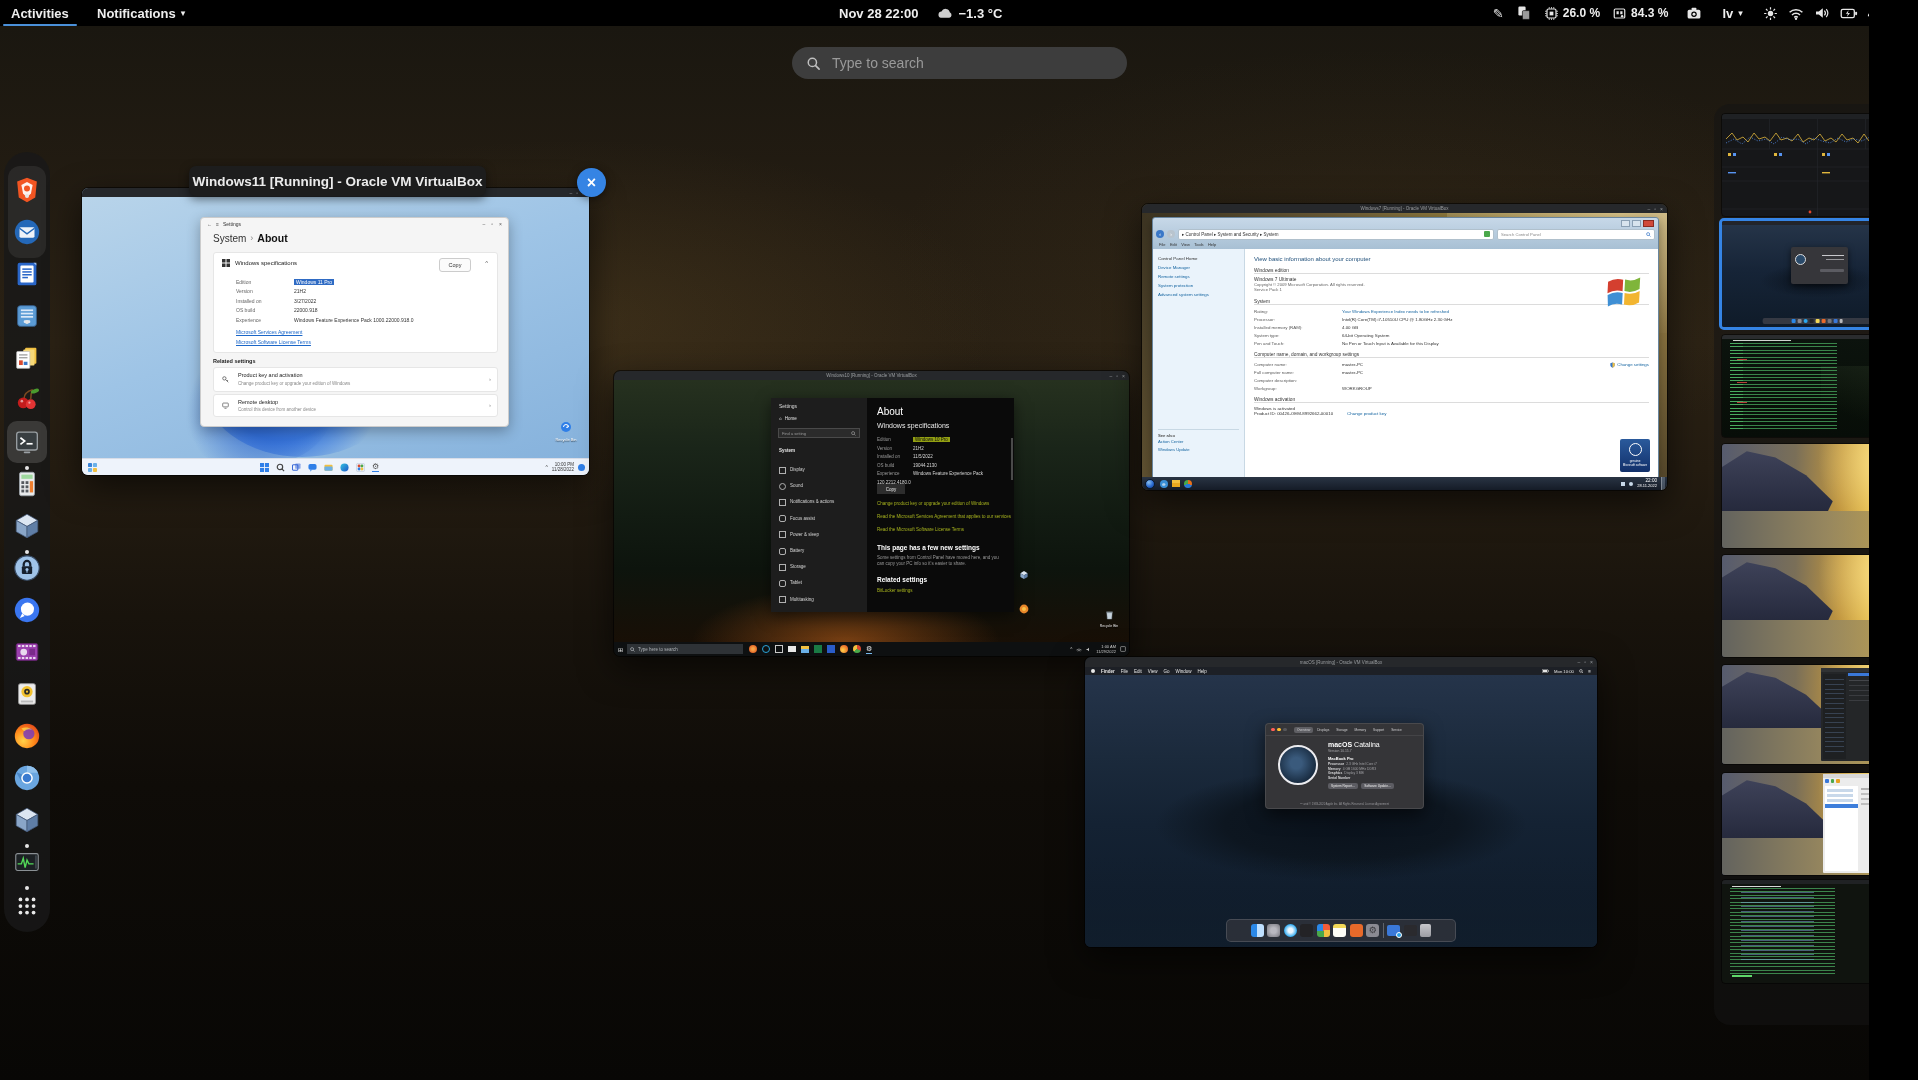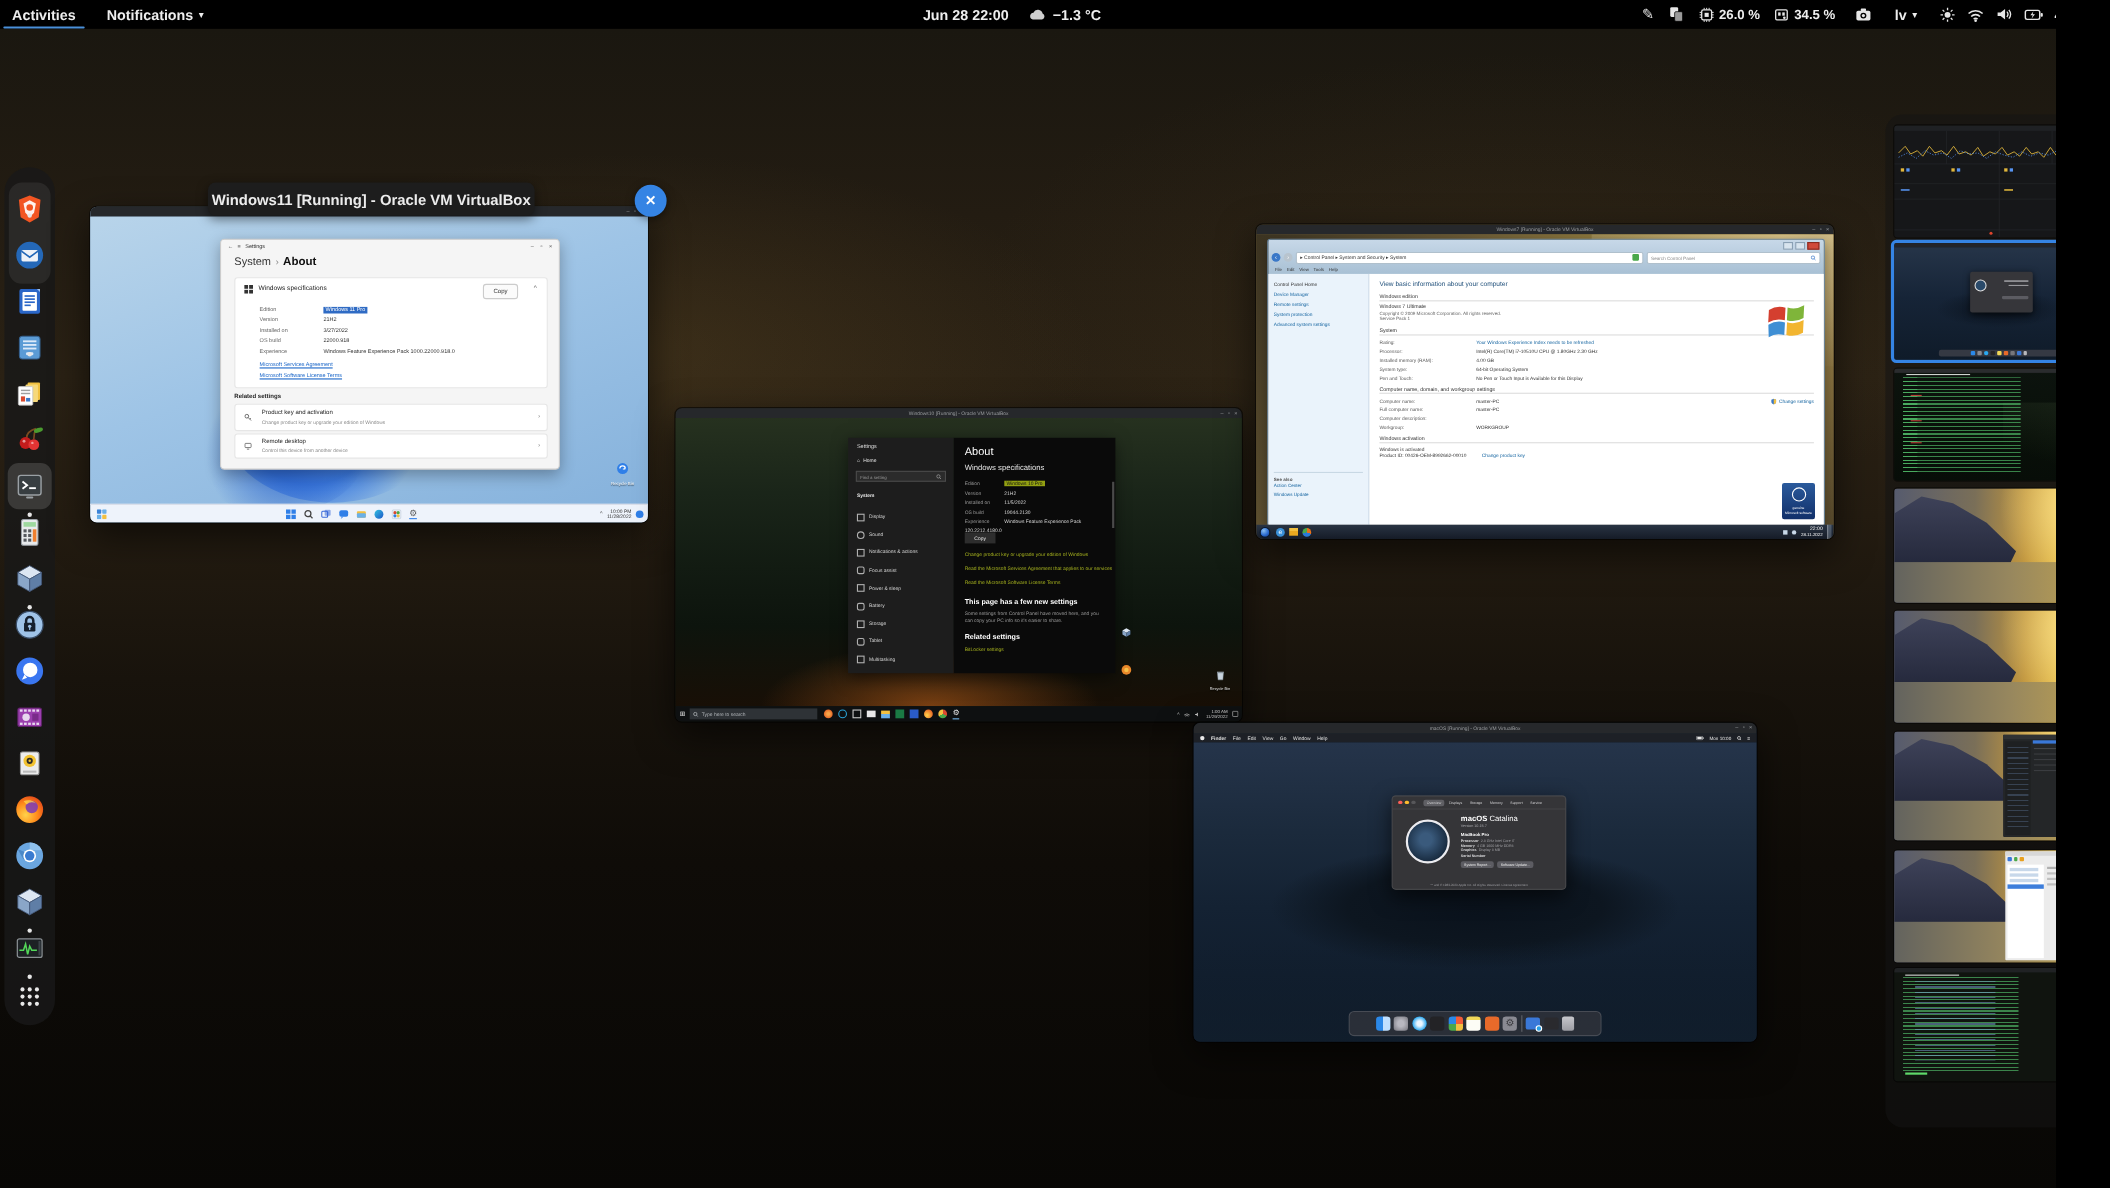--- a/index.html
+++ b/index.html
@@ -67,21 +67,21 @@
   <div id="topbar" class="a">
     <div class="tb-item a" style="left:2px;top:0;">
       <span>Activities</span>
     </div>
     <div class="a" style="left:3px;bottom:0;width:74px;height:2.5px;border-radius:2px;background:#4a90d9;"></div>
     <div class="tb-item a" style="left:88px;top:0;gap:5px;">
       <span>Notifications</span>
       <span style="font-size:9px;">▾</span>
     </div>
     <div class="tb-item a" style="left:830px;top:0;gap:18px;">
-      <span>Jun 28  22:00</span>
+      <span>Nov 28  22:00</span>
       <span class="f" style="gap:6px;">
         <svg width="16" height="12" viewBox="0 0 20 14">
             <path d="M5 13 a4 4 0 0 1 .6-7.9 A5.5 5.5 0 0 1 16 6.2 a3.6 3.6 0 0 1 -.6 6.8 z" fill="#cfcfcf"></path>
           </svg>
         <span>−1.3 °C</span>
       </span>
     </div>
     <div class="a f" style="right:6px;top:0;height:26px;gap:12px;">
       <span style="font-size:13px;color:#e6e6e6;">✎</span>
       <svg width="16" height="16" viewBox="0 0 20 20">
@@ -96,21 +96,21 @@
           </svg>
         <span style="font-size:12px;text-align:center;">26.0 %</span>
       </span>
       <span class="f" style="gap:4px;">
         <svg width="15" height="15" viewBox="0 0 20 20">
             <rect x="3" y="4" width="14" height="12" rx="1.5" fill="none" stroke="#e6e6e6" stroke-width="1.6"></rect>
             <rect x="6" y="7" width="3" height="4" fill="#e6e6e6"></rect>
             <rect x="11" y="7" width="3" height="4" fill="#e6e6e6"></rect>
             <circle cx="13.5" cy="13.5" r="1.6" fill="#e6e6e6"></circle>
           </svg>
-        <span style="font-size:12px;">34.5 %</span>
+        <span style="font-size:12px;">84.3 %</span>
       </span>
       <svg width="16" height="14" viewBox="0 0 20 16" style="margin-left:6px;">
           <rect x="2" y="4" width="16" height="11" rx="2" fill="#e6e6e6"></rect>
           <rect x="7" y="1.5" width="6" height="3" rx="1" fill="#e6e6e6"></rect>
           <circle cx="10" cy="9.5" r="3.4" fill="#000"></circle>
           <circle cx="10" cy="9.5" r="1.8" fill="#e6e6e6"></circle>
         </svg>
       <span class="f" style="gap:5px;margin:0 8px;">
         <span style="font-size:13px;">lv</span>
         <span style="font-size:9px;">▾</span>
@@ -141,20 +141,27 @@
             <rect x="1.5" y="2.5" width="16" height="10" rx="2" fill="none" stroke="#e6e6e6" stroke-width="1.6"></rect>
             <rect x="18.5" y="5.5" width="2.4" height="4" rx="1" fill="#e6e6e6"></rect>
             <path d="M10.5 3.5 l-3.4 4.4 h2.6 l-1.4 3.8 3.9-4.8 h-2.6 z" fill="#e6e6e6"></path>
           </svg>
         <span style="font-size:13px;">49 %</span>
         <span style="font-size:9px;">▾</span>
       </span>
     </div>
   </div>
 
+  <div id="searchpill" class="a">
+    <svg width="15" height="15" viewBox="0 0 20 20">
+        <circle cx="8.5" cy="8.5" r="5.5" fill="none" stroke="#c0c0c0" stroke-width="2"></circle>
+        <path d="M12.8 12.8 L17.5 17.5" stroke="#c0c0c0" stroke-width="2.2" stroke-linecap="round"></path>
+      </svg>
+    <input type="text" placeholder="Type to search" style="">
+  </div>
 
   <div id="dock" class="a"></div>
   <div class="dockcap a"></div>
   <div class="dockactive a"></div>
 
   <div class="dicon a" style="top:175px;"><svg width="30" height="30" viewBox="0 0 32 32">
         <path d="M16 3 L26.5 7 L24.8 24 L16 29 L7.2 24 L5.5 7 Z" fill="#f25522"></path>
         <path d="M16 7.5 l6 3.2 -1.8 9 L16 24 l-4.2-4.3 -1.8-9 z" fill="#fff" opacity=".92"></path>
         <circle cx="16" cy="14.5" r="3.2" fill="#f25522"></circle>
       </svg></div>

